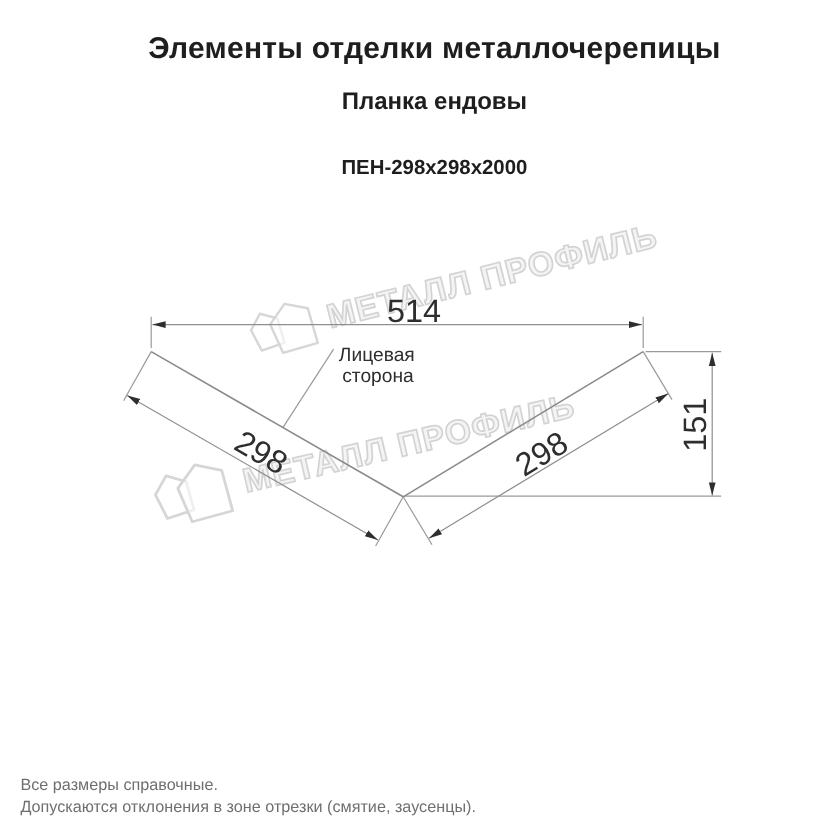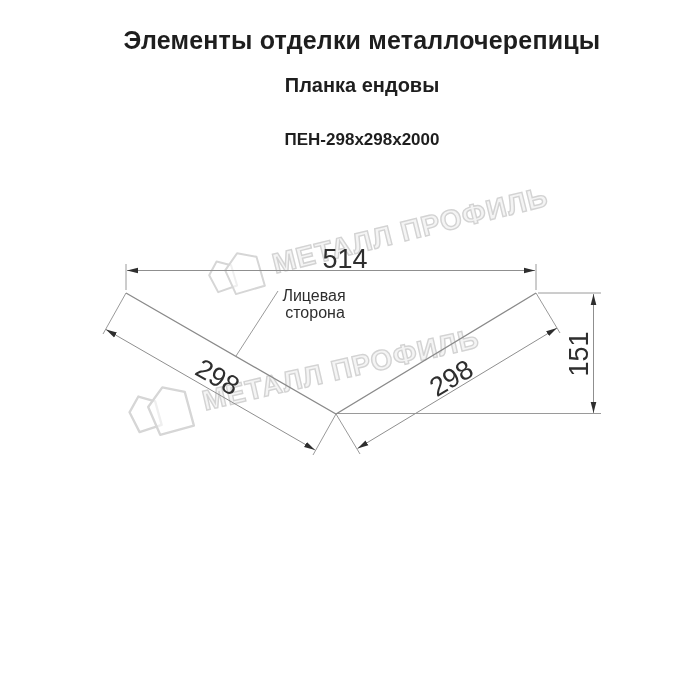--- a/index.html
+++ b/index.html
@@ -82,13 +82,15 @@
   <text class="dimtxt" x="345" y="268" text-anchor="middle">514</text>
   <text class="dimtxt" x="213" y="385" text-anchor="middle" transform="rotate(30 213 385)">298</text>
   <text class="dimtxt" x="456" y="386" text-anchor="middle" transform="rotate(-31 456 386)">298</text>
   <text class="dimtxt" x="588" y="354" text-anchor="middle" transform="rotate(-90 588 354)">151</text>
 
   <text class="facetxt" x="314" y="301" text-anchor="middle">Лицевая</text>
   <text class="facetxt" x="315" y="318" text-anchor="middle">сторона</text>
 </svg>
 
 <div class="notes">
+  <div>Все размеры справочные.</div>
+  <div>Допускаются отклонения в зоне отрезки (смятие, заусенцы).</div>
 </div>
 
 </body></html>

